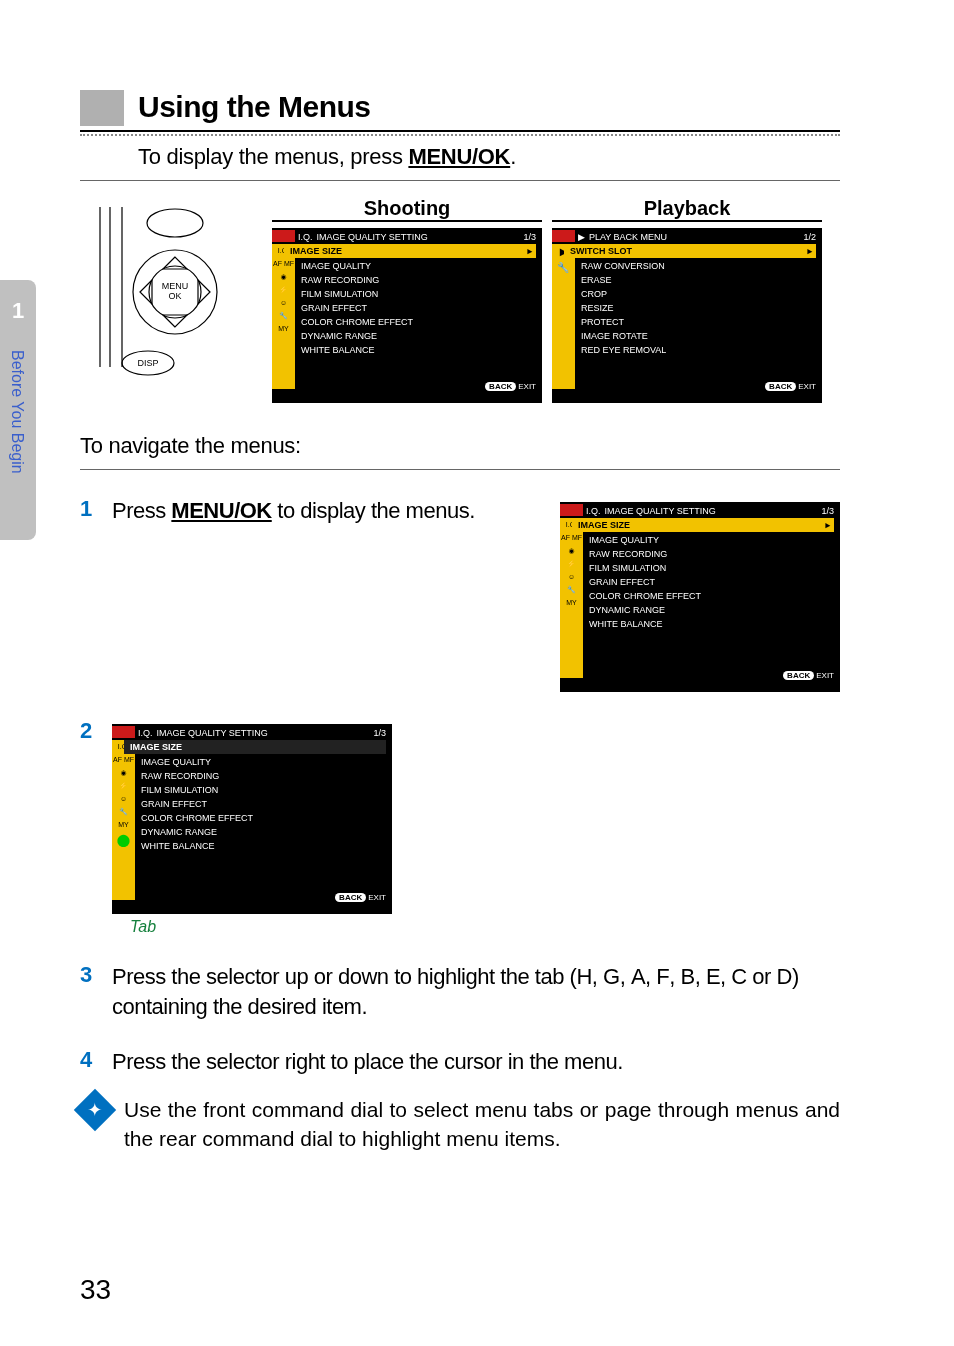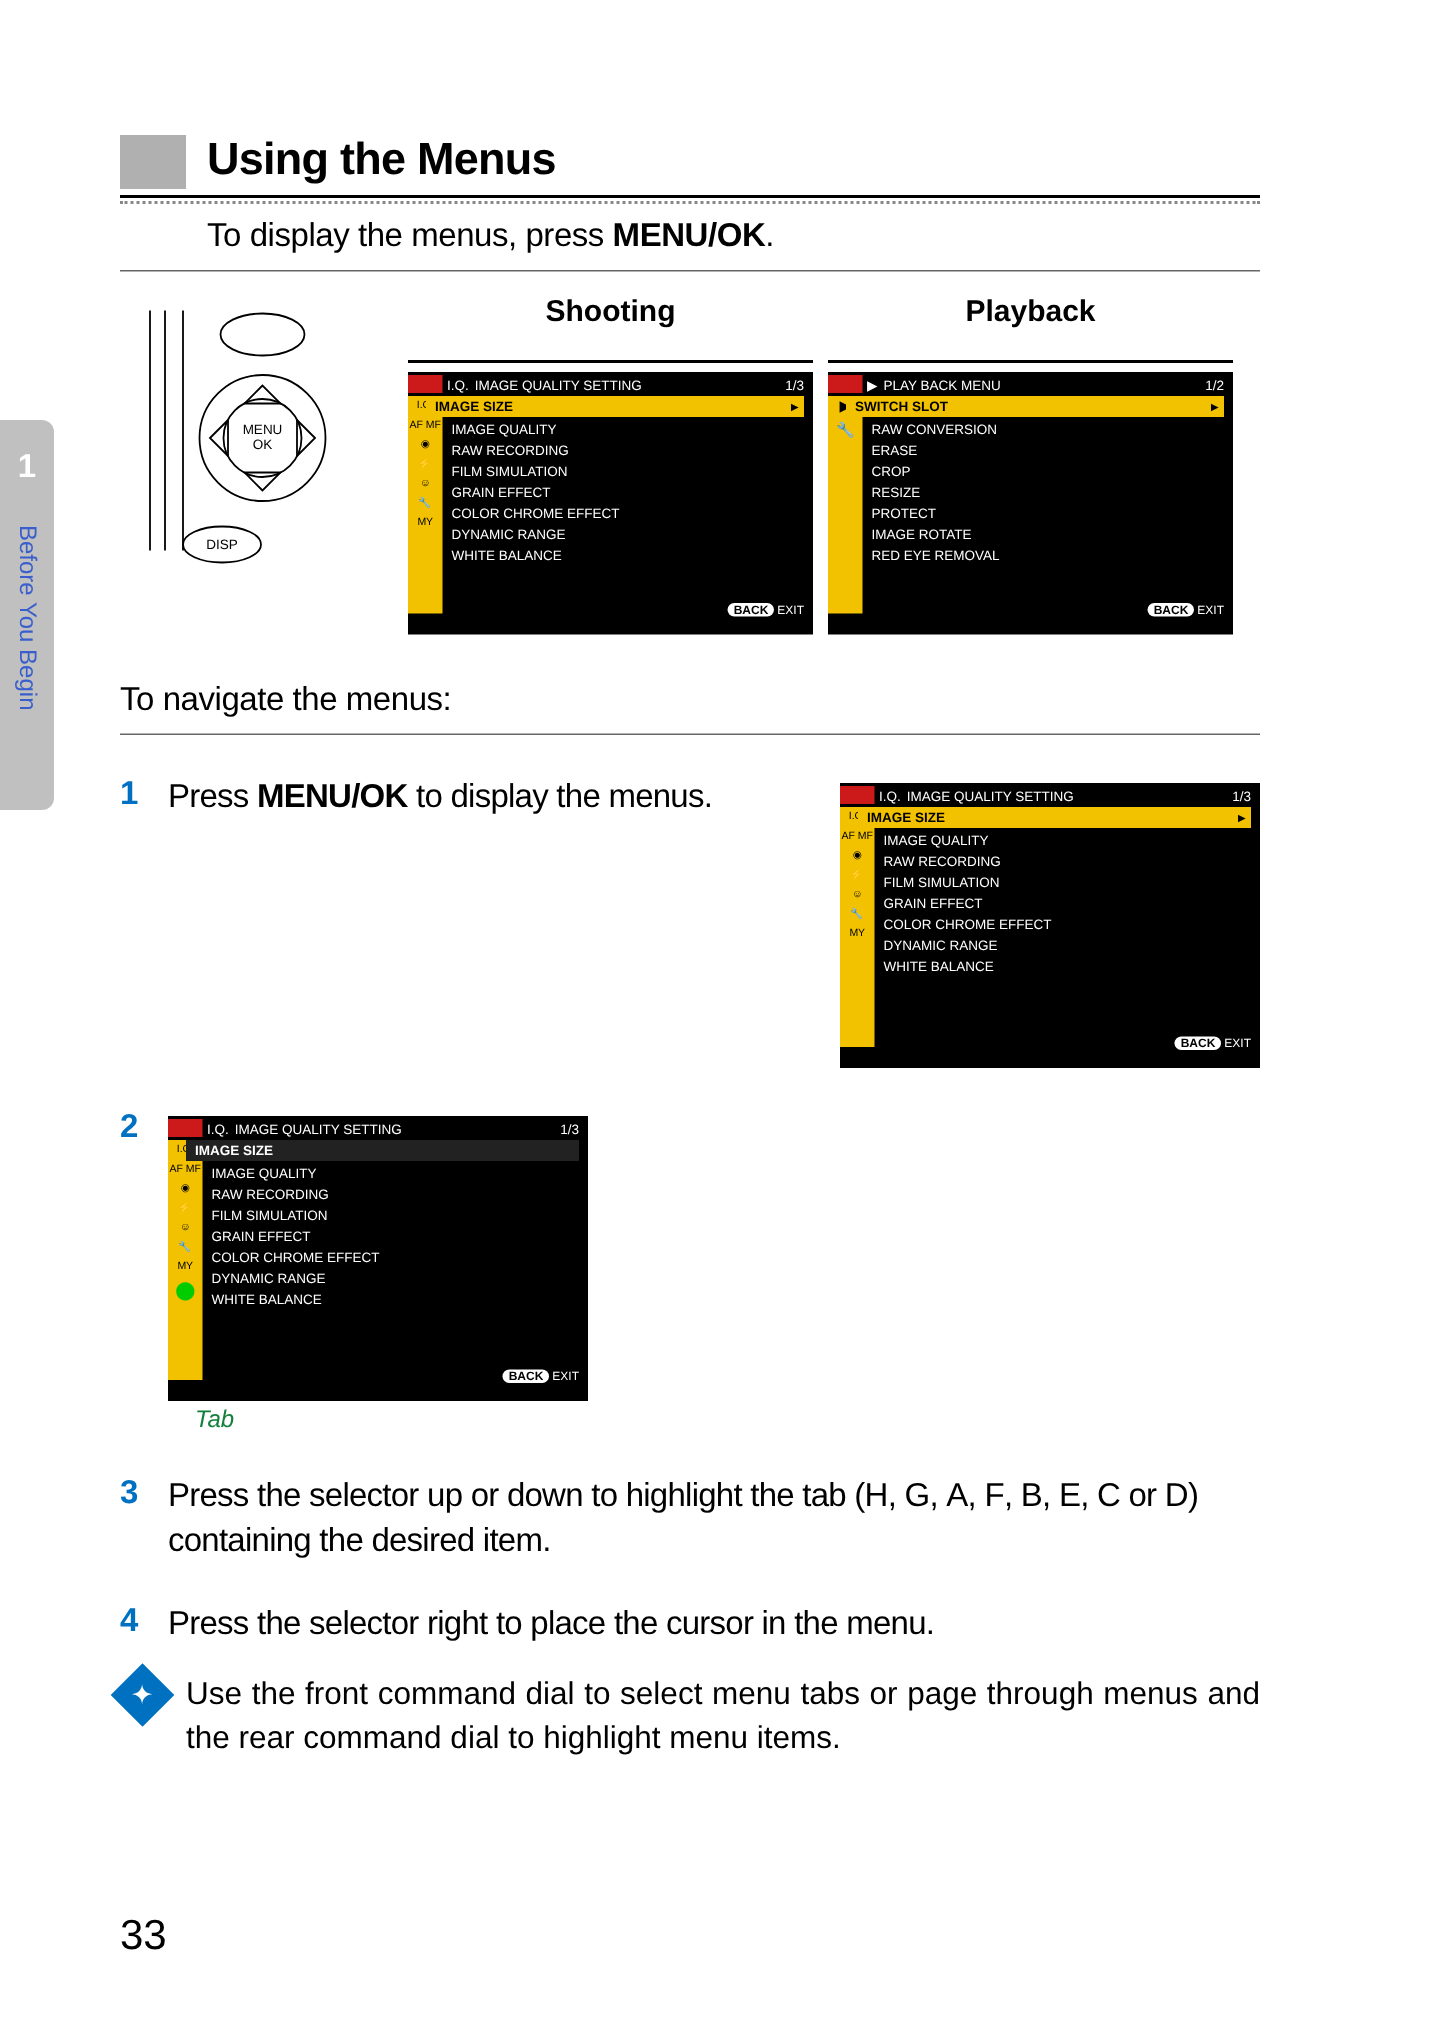--- a/index.html
+++ b/index.html
@@ -75,41 +75,41 @@
     width: 100%;
     margin-top: -2px;
   }
   .subtitle {
     font-size: 22px;
     margin-left: 58px;
     margin-top: 8px;
     letter-spacing: -0.3px;
   }
   .hr-thin { border:none; border-top:1px solid #666; margin-top:10px; }
-  .bold { font-weight:700; }
+  .bold { font-weight:700;text-decoration:underline; }
   .shoot-play-row {
     display:flex;
     margin-top: 16px;
     gap: 10px;
   }
   .camera-illus {
     width: 182px;
     height: 180px;
     position: relative;
   }
   .camera-illus svg { width:100%; height:100%; }
   .sp-panel {
     width: 270px;
   }
   .sp-header {
     text-align:center;
     font-weight:700;
     font-size:20px;
     border-bottom:2px solid #000;
-    padding-bottom:20px;
+    padding-bottom:0;
   }
   .menu-shot {
     margin-top:6px;
     background:#000;
     width:270px;
     height:175px;
     position:relative;
     font-family: Arial, sans-serif;
     font-size:9px;
     color:#fff;

